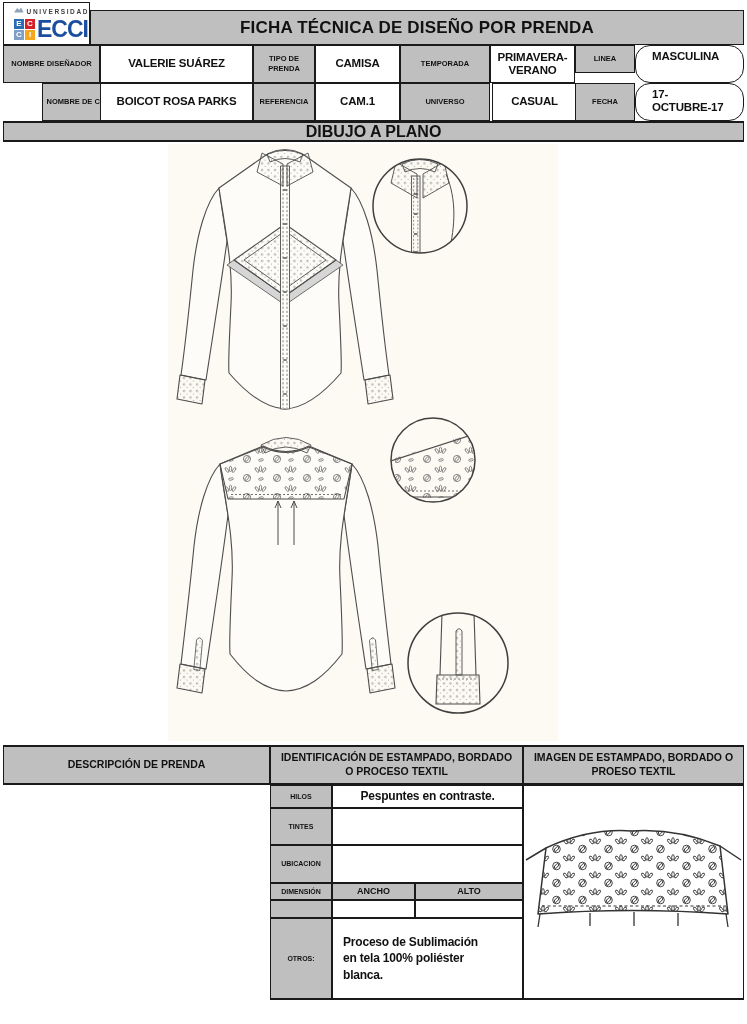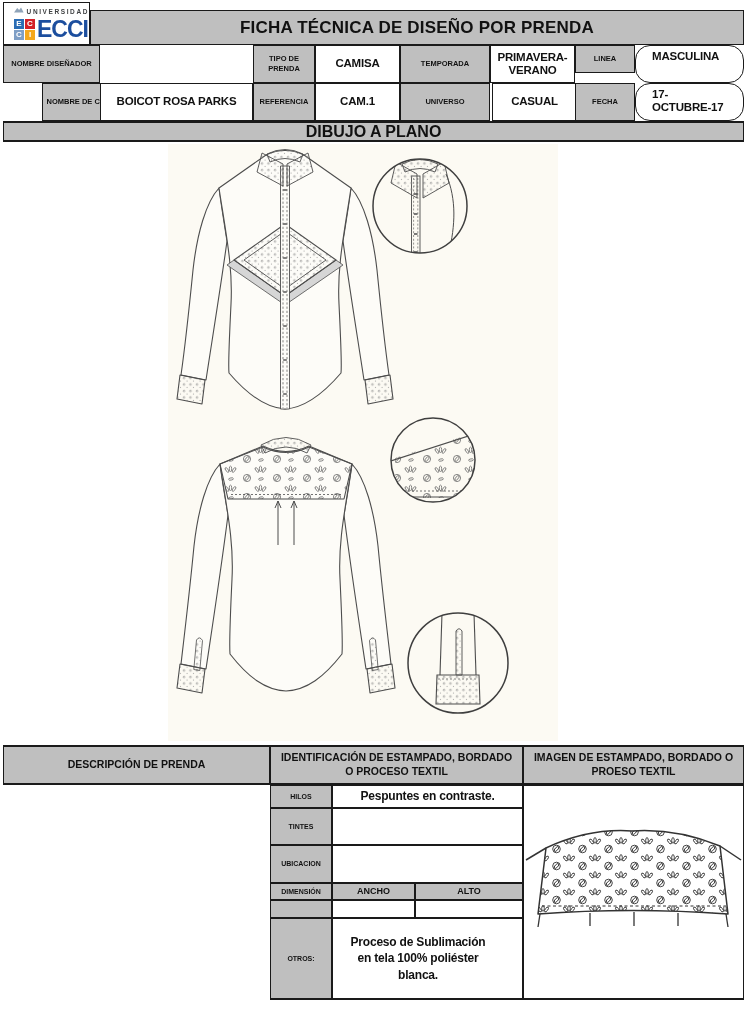--- a/index.html
+++ b/index.html
@@ -12,21 +12,21 @@
   .val-left{justify-content:flex-start;align-items:flex-start;text-align:left;padding:4px 16px;border-radius:15px;}
   .band{background:#bfbfbf;font-weight:bold;}
   .title-band{font-size:17px;letter-spacing:0.2px;}
   .dibujo-band{font-size:16px;border-top-width:2px;border-bottom-width:2px;}
   .sec-head{background:#bfbfbf;font-weight:bold;font-size:10.5px;line-height:1.3;
             border-top-width:2px;border-bottom-width:2px;padding:0 6px;}
   .body-cell{background:#fff;}
   .thick-bottom{border-bottom-width:2px;}
   .ident-lbl{font-size:7px;}
   .ident-val{font-size:12px;}
-  .otros-val{justify-content:flex-start;text-align:center;padding-left:10px;line-height:1.35;}
+  .otros-val{justify-content:flex-start;text-align:left;padding-left:10px;line-height:1.35;}
   .desc-text{font-weight:normal;font-size:13.5px;line-height:1.42;width:252px;color:#1c1c1c;}
   
   .logo-cell{position:absolute;box-sizing:border-box;border:1px solid #1a1a1a;background:#fff;
              display:flex;flex-direction:column;justify-content:center;padding:2px 0 2px 10px;}
   .logo-top{display:flex;align-items:flex-end;gap:3px;height:12px;}
   .univ{font-size:6.5px;font-weight:bold;letter-spacing:1.6px;color:#3d3f41;}
   .logo-bottom{display:flex;align-items:center;margin-top:1px;}
   .blocks{display:grid;grid-template-columns:10px 10px;grid-template-rows:10px 10px;gap:1px;}
   .blk{display:flex;align-items:center;justify-content:center;color:#fff;
        font-size:8px;font-weight:bold;line-height:1;}
@@ -54,20 +54,21 @@
         <span class="blk" style="background: rgb(42, 109, 181);">E</span>
         <span class="blk" style="background: rgb(212, 32, 39);">C</span>
         <span class="blk" style="background: rgb(127, 159, 198);">C</span>
         <span class="blk" style="background: rgb(245, 168, 28);">I</span>
       </div>
       <span class="acronym">ECCI</span>
     </div>
   </div>
 
   <div class="cell lbl" style="left:3px;top:45px;width:97px;height:38px;">NOMBRE DISEÑADOR</div>
+  <div class="cell val" style="left:100px;top:45px;width:153px;height:38px;">VALERIE SUÁREZ</div>
   <div class="cell lbl" style="left:253px;top:45px;width:62px;height:38px;">TIPO DE PRENDA</div>
   <div class="cell val" style="left:315px;top:45px;width:85px;height:38px;">CAMISA</div>
   <div class="cell val" style="left:490px;top:45px;width:85px;height:38px;">PRIMAVERA-VERANO</div>
   <div class="cell lbl" style="left:400px;top:45px;width:90px;height:38px;">TEMPORADA</div>
   <div class="cell lbl" style="left:575px;top:45px;width:60px;height:28px;">LINEA</div>
   <div class="cell val val-left" style="left:635px;top:45px;width:109px;height:38px;">MASCULINA</div>
 
   <div class="cell lbl" style="left:3px;top:83px;width:102px;height:38px;margin-left:39px;">NOMBRE DE COLECCIÓN</div>
   <div class="cell val" style="left:100px;top:83px;width:153px;height:38px;">BOICOT ROSA PARKS</div>
   <div class="cell lbl" style="left:253px;top:83px;width:62px;height:38px;">REFERENCIA</div>

